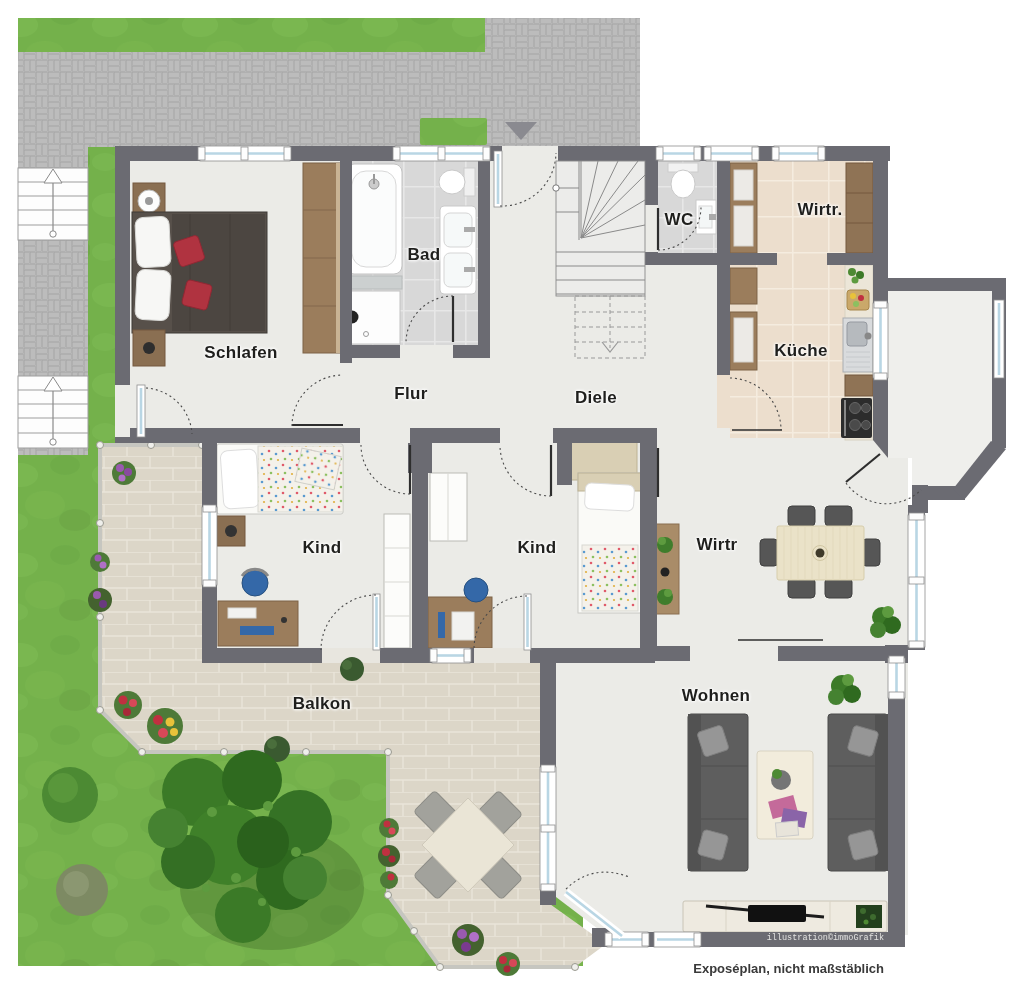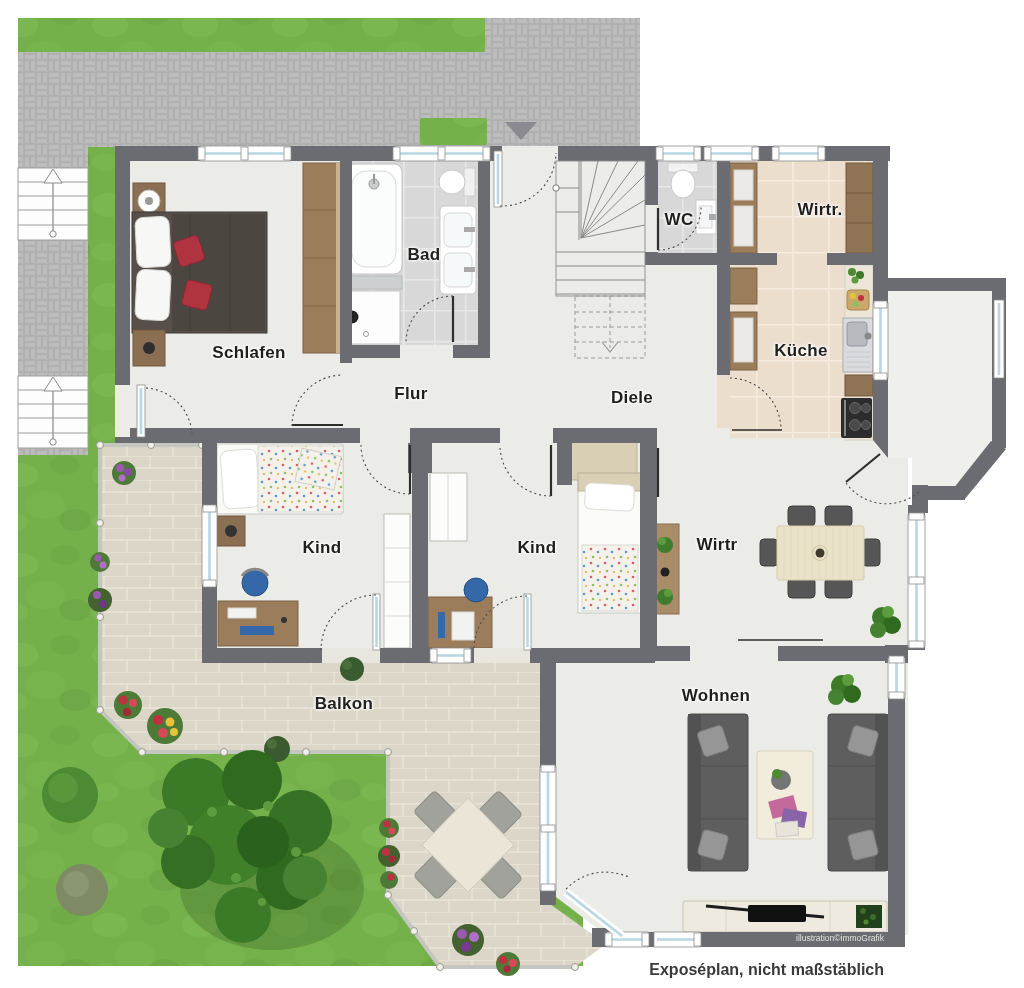--- a/index.html
+++ b/index.html
@@ -17,22 +17,22 @@
   .arc{fill:none;stroke:#4a4a4a;stroke-width:1.1;stroke-dasharray:2 3;}
   .leaf{stroke:#2e2e2e;stroke-width:2.2;}
   .post{fill:#fdfdfd;stroke:#8f8f8f;stroke-width:0.8;}
   .winf{fill:#ffffff;stroke:#909090;stroke-width:0.8;}
   .wing{stroke:var(--glass);stroke-width:2.6;fill:none;}
   .rail{stroke:#c6c6c0;stroke-width:4;fill:none;}
   .railpost{fill:#efefeb;stroke:#99998f;stroke-width:1;}
   .rlabel{position:absolute;transform:translate(-50%,-50%);font-size:17px;font-weight:600;
           color:var(--label);letter-spacing:.3px;white-space:nowrap;
           text-shadow:0 0 3px #fff,0 0 3px #fff,0 0 4px #fff;}
-  .credit{position:absolute;font-size:8.5px;color:#efefec;opacity:.9;white-space:nowrap;}
-  .disclaimer{position:absolute;font-size:16px;font-weight:600;color:#3a3a3a;white-space:nowrap;}
+  .credit{position:absolute;font-size:8.5px;color:#efefec;opacity:.9;white-space:nowrap;font-family:Liberation Mono, monospace;}
+  .disclaimer{position:absolute;font-size:13px;font-weight:600;color:#3a3a3a;white-space:nowrap;}
 </style>
 </head>
 <body>
 
 <div id="canvas">
 <svg width="1024" height="988" viewBox="0 0 1024 988">
   <defs>
     <pattern id="pav" width="24" height="24" patternUnits="userSpaceOnUse">
       <rect width="24" height="24" fill="#c9c9c9"></rect>
       <g fill="#bcbcbc" stroke="#a8a8a8" stroke-width="0.7">
@@ -611,28 +611,28 @@
         <circle cx="263" cy="842" r="26" fill="#2a611c"></circle>
     <circle cx="212" cy="812" r="5" fill="#5d9b3f"></circle>
         <circle cx="268" cy="806" r="5" fill="#5d9b3f"></circle>
     <circle cx="296" cy="852" r="5" fill="#5d9b3f"></circle>
         <circle cx="236" cy="878" r="5" fill="#5d9b3f"></circle>
     <circle cx="206" cy="888" r="4" fill="#5d9b3f"></circle>
         <circle cx="262" cy="902" r="4" fill="#5d9b3f"></circle>
   </g>
 </svg>
 
-  <div class="rlabel" style="left:249px;top:353px">Schlafen</div>
+  <div class="rlabel" style="left:241px;top:353px">Schlafen</div>
   <div class="rlabel" style="left:424px;top:255px">Bad</div>
   <div class="rlabel" style="left:411px;top:394px">Flur</div>
-  <div class="rlabel" style="left:632px;top:398px">Diele</div>
+  <div class="rlabel" style="left:596px;top:398px">Diele</div>
   <div class="rlabel" style="left:679px;top:220px">WC</div>
   <div class="rlabel" style="left:820px;top:210px">Wirtr.</div>
   <div class="rlabel" style="left:801px;top:351px">Küche</div>
   <div class="rlabel" style="left:322px;top:548px">Kind</div>
   <div class="rlabel" style="left:537px;top:548px">Kind</div>
   <div class="rlabel" style="left:717px;top:545px">Wirtr</div>
-  <div class="rlabel" style="left:344px;top:704px">Balkon</div>
+  <div class="rlabel" style="left:322px;top:704px">Balkon</div>
   <div class="rlabel" style="left:716px;top:696px">Wohnen</div>
 
   <div class="credit" style="right:140px;top:933px">illustration©immoGrafik</div>
   <div class="disclaimer" style="right:140px;top:961px">Exposéplan, nicht maßstäblich</div>
 </div>
 
 </body></html>

